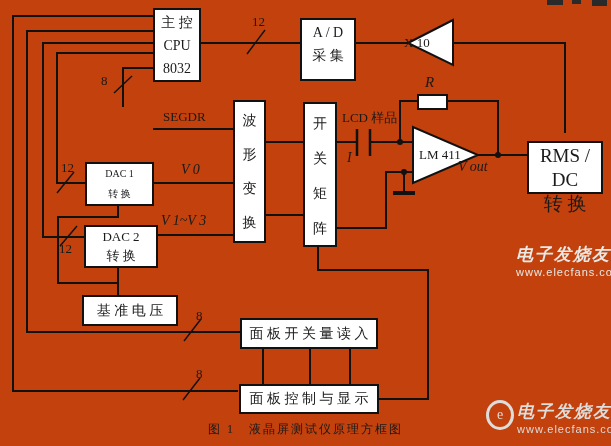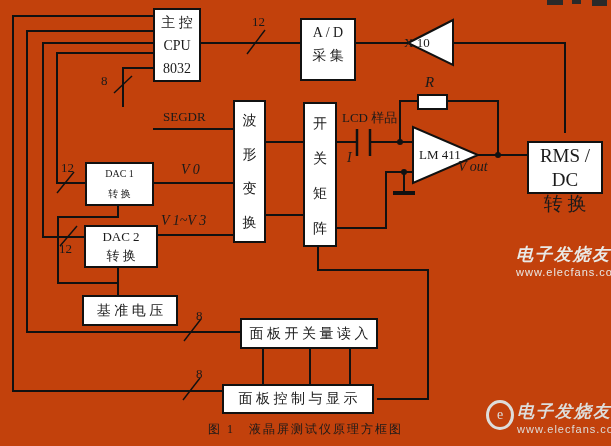--- a/index.html
+++ b/index.html
@@ -90,21 +90,21 @@
 矩
 阵</div>
   <div class="box" style="left:527px;top:133px;width:76px;height:53px;line-height:24px;font-size:19px;padding-top:1px;margin-top:8px;">RMS / DC
 转 换</div>
   <div class="box" style="left:85px;top:162px;width:69px;height:44px;line-height:20px;font-size:10px;">DAC 1
 转 换</div>
   <div class="box" style="left:84px;top:225px;width:74px;height:43px;line-height:19px;font-size:13px;">DAC 2
 转 换</div>
   <div class="box" style="left:82px;top:295px;width:96px;height:31px;line-height:27px;">基 准 电 压</div>
   <div class="box" style="left:240px;top:318px;width:138px;height:31px;line-height:27px;">面 板 开 关 量 读 入</div>
-  <div class="box" style="left:222px;top:384px;width:152px;height:30px;line-height:26px;">面 板 控 制 与 显 示</div>
+  <div class="box" style="left:239px;top:384px;width:140px;height:30px;line-height:26px;">面 板 控 制 与 显 示</div>
 
   <span class="lbl" style="left:404px;top:35px;font-size:13px;">X 10</span>
   <span class="lbl" style="left:419px;top:147px;font-size:13px;">LM 411</span>
 
   <span class="lbl" style="left:252px;top:14px;">12</span>
   <span class="lbl" style="left:101px;top:73px;">8</span>
   <span class="lbl" style="left:61px;top:160px;">12</span>
   <span class="lbl" style="left:59px;top:241px;">12</span>
   <span class="lbl" style="left:196px;top:308px;">8</span>
   <span class="lbl" style="left:196px;top:366px;">8</span>

